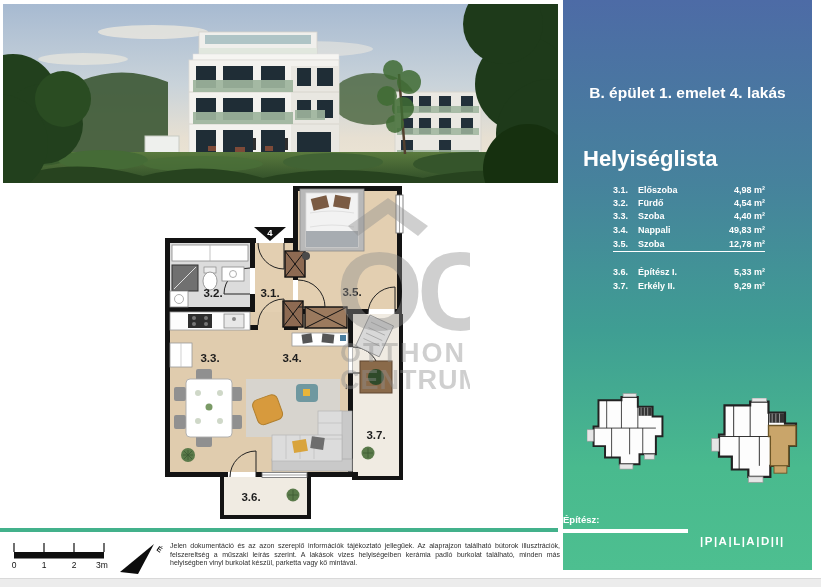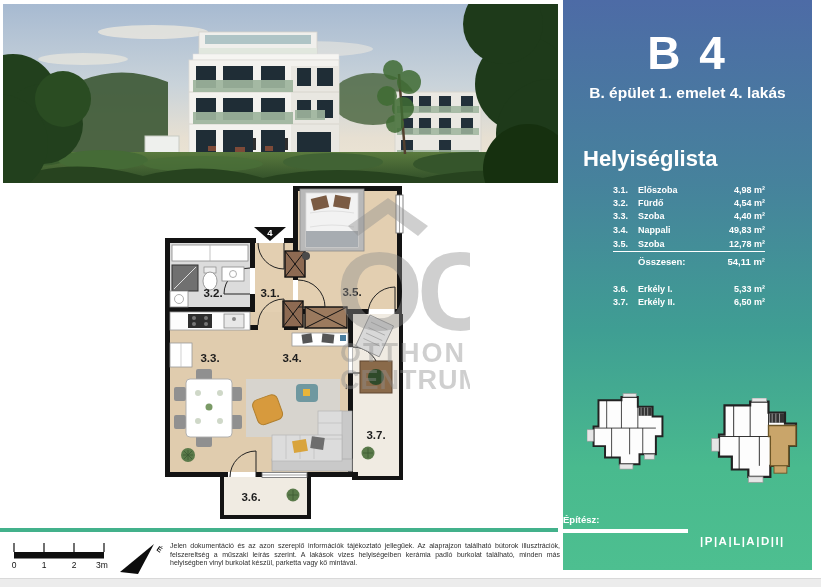--- a/index.html
+++ b/index.html
@@ -345,21 +345,20 @@
       </g>
     </svg>
     <svg id="northarrow" class="abs" width="52" height="40" viewBox="0 0 52 40">
       <polygon points="2,34 36,6 20,36" fill="#0d0d0d"></polygon>
       <text x="38" y="12" font-size="7.5" font-weight="bold" fill="#111" transform="rotate(35 38 12)">É</text>
     </svg>
     <div id="disclaimer" class="abs">Jelen dokumentáció és az azon szereplő információk tájékoztató jellegűek.  Az alaprajzon található bútorok illusztrációk, felszereltség a műszaki leírás szerint. A lakások vizes helyiségeiben kerámia padló burkolat található, minden más helyiségben vinyl burkolat készül, parketta vagy kő mintával.</div>
   </div>
 
   <div id="sidebar" class="abs">
-    <div id="unit-code" class="abs">B 4</div>
     <div id="subtitle" class="abs">B. épület 1. emelet 4. lakás</div>
     <div id="list-title" class="abs">Helyiséglista</div>
 
     <div id="room-table" class="abs">
       <div class="r-row">
         <span class="r-num">3.1.</span>
         <span class="r-name">Előszoba</span>
         <span class="r-area">4,98 m²</span>
       </div>
       <div class="r-row">
@@ -375,35 +374,30 @@
       <div class="r-row">
         <span class="r-num">3.4.</span>
         <span class="r-name">Nappali</span>
         <span class="r-area">49,83 m²</span>
       </div>
       <div class="r-row hl">
         <span class="r-num">3.5.</span>
         <span class="r-name">Szoba</span>
         <span class="r-area">12,78 m²</span>
       </div>
-      <div class="r-row r-total">
-        <span class="r-num"></span>
-        <span class="r-name">Összesen:</span>
-        <span class="r-area">54,11 m²</span>
-      </div>
       <div class="r-gap"></div>
       <div class="r-row">
         <span class="r-num">3.6.</span>
-        <span class="r-name">Erkély I.</span>
+        <span class="r-name">Építész I.</span>
         <span class="r-area">5,33 m²</span>
       </div>
       <div class="r-row">
         <span class="r-num">3.7.</span>
         <span class="r-name">Erkély II.</span>
-        <span class="r-area">6,50 m²</span>
+        <span class="r-area">9,29 m²</span>
       </div>
     </div>
   </div>
 
   <svg id="miniplan-left" class="abs" width="82" height="80" viewBox="0 0 100 96">
     <path d="M14,8 L42,8 L42,4 L62,4 L62,16 L80,16 L80,28 L92,28 L92,52 L84,52 L84,74 L64,74 L64,86 L40,86 L40,78 L22,78 L22,64 L8,64 L8,40 L14,40 Z" fill="#fdfdfd" stroke="#222" stroke-width="2.4"></path>
     <g fill="#e6e6e6" stroke="#999" stroke-width=".8">
       <rect x="44" y="0" width="16" height="4"></rect>
         <rect x="0" y="44" width="8" height="14"></rect>
       <rect x="40" y="86" width="16" height="6"></rect>

